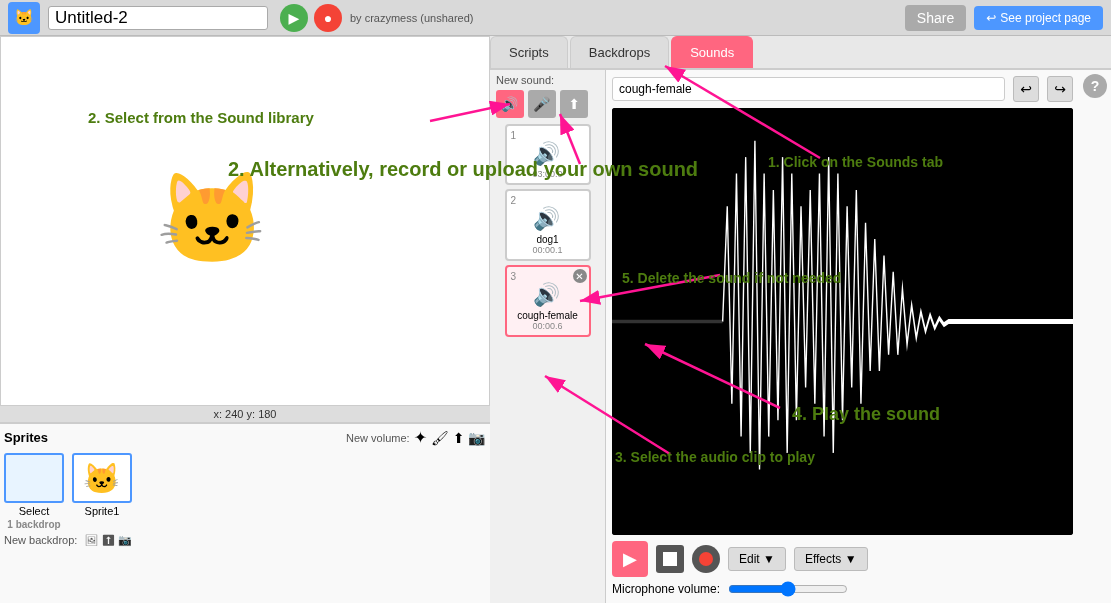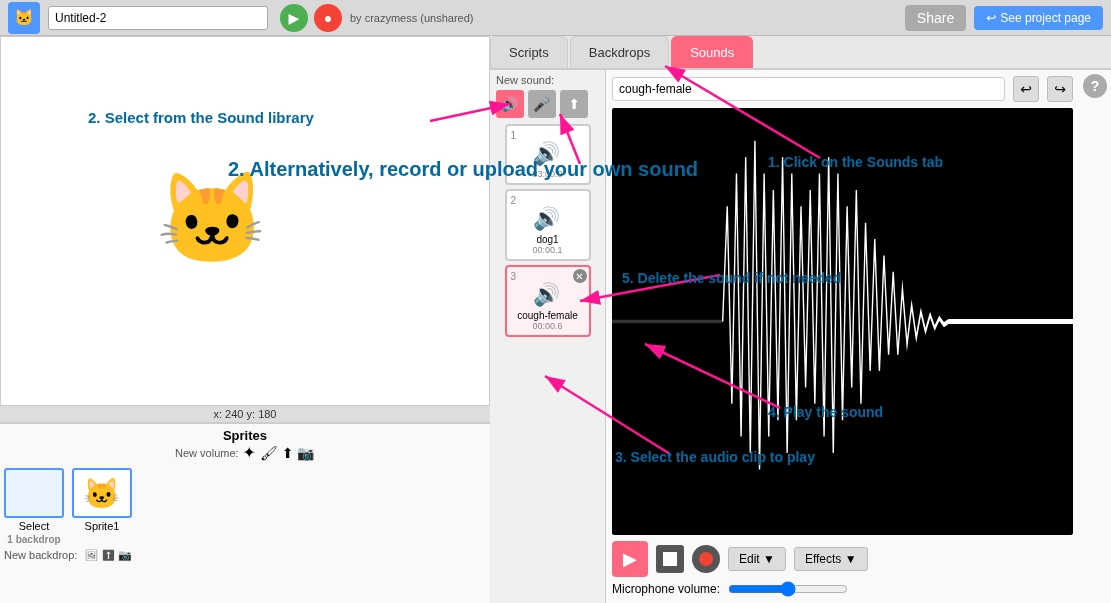--- a/index.html
+++ b/index.html
@@ -1,41 +1,41 @@
 <!DOCTYPE html>
 <html><head>
   <meta charset="utf-8">
   <style>
     * { box-sizing: border-box; margin: 0; padding: 0; }
     body { font-family: Arial, sans-serif; font-size: 12px; background: #e0e0e0; width: 1111px; height: 603px; overflow: hidden; }
 
     
     #top-bar { display: flex; align-items: center; height: 36px; background: #d9d9d9; border-bottom: 1px solid #bbb; padding: 0 8px; gap: 8px; }
     #project-icon { width: 32px; height: 32px; background: #4d97ff; border-radius: 4px; display: flex; align-items: center; justify-content: center; color: white; font-size: 16px; }
-    #project-title-input { width: 220px; height: 24px; border: 1px solid #aaa; border-radius: 3px; padding: 0 6px; font-size: 12px; }
+    #project-title-input { width: 220px; height: 24px; border: 1px solid #aaa; border-radius: 3px; padding: 0 6px; font-size: 17px; }
     #top-controls { display: flex; gap: 6px; margin-left: 4px; }
     .ctrl-btn { width: 28px; height: 28px; border-radius: 50%; border: none; cursor: pointer; font-size: 14px; display: flex; align-items: center; justify-content: center; }
     #green-flag { background: #4caf50; color: white; }
     #stop-btn { background: #f44336; color: white; }
     #top-right { margin-left: auto; display: flex; gap: 8px; align-items: center; }
     #share-btn { background: #aaa; color: white; border: none; border-radius: 4px; padding: 5px 12px; cursor: pointer; font-size: 14px; }
     #see-project-btn { background: #4d97ff; color: white; border: none; border-radius: 4px; padding: 5px 12px; cursor: pointer; font-size: 12px; display: flex; align-items: center; gap: 4px; }
     #username { font-size: 11px; color: #555; }
 
     
     #main { display: flex; height: calc(603px - 36px); }
 
     
     #stage-area { width: 490px; flex-shrink: 0; background: #f0f0f0; display: flex; flex-direction: column; }
     #stage { width: 490px; height: 370px; background: white; border: 1px solid #ccc; position: relative; overflow: hidden; }
     #coords { background: #ddd; padding: 2px 8px; font-size: 11px; color: #333; text-align: center; }
 
     
     #sprites-panel { flex: 1; background: #f9f9f9; border-top: 2px solid #ccc; padding: 4px; }
-    #sprites-header { display: flex; justify-content: space-between; align-items: center; margin-bottom: 6px; flex-direction: column; }
+    #sprites-header { display: flex; justify-content: space-between; align-items: center; margin-bottom: 6px; }
     #sprites-title { font-weight: bold; font-size: 13px; }
     #stage-sprite-row { display: flex; gap: 8px; }
     .sprite-thumb { width: 60px; text-align: center; cursor: pointer; }
     .sprite-thumb-img { width: 60px; height: 50px; background: #e8f4ff; border: 2px solid #4d97ff; border-radius: 3px; display: flex; align-items: center; justify-content: center; font-size: 11px; color: #555; }
     .sprite-thumb-label { font-size: 11px; margin-top: 2px; }
     #new-backdrop { font-size: 11px; color: #555; margin-top: 4px; }
 
     
     #editor { flex: 1; background: #f9f9f9; display: flex; flex-direction: column; }
     #tabs { display: flex; border-bottom: 2px solid #ccc; background: #e8e8e8; }
@@ -71,21 +71,21 @@
     #record-btn { width: 28px; height: 28px; background: #555; border: none; border-radius: 50%; cursor: pointer; display: flex; align-items: center; justify-content: center; }
     .rec-dot { width: 14px; height: 14px; background: #f44336; border-radius: 50%; }
     .stop-sq { width: 14px; height: 14px; background: white; }
     #edit-btn { background: #ddd; border: 1px solid #bbb; border-radius: 3px; padding: 4px 10px; cursor: pointer; font-size: 12px; }
     #effects-btn { background: #ddd; border: 1px solid #bbb; border-radius: 3px; padding: 4px 10px; cursor: pointer; font-size: 12px; }
     #mic-row { display: flex; align-items: center; gap: 8px; margin-top: 4px; font-size: 12px; }
     #mic-slider { flex: 1; max-width: 120px; }
 
     
     #annotations { position: absolute; top: 36px; left: 0; width: 1111px; height: 567px; pointer-events: none; z-index: 100; }
-    .ann { position: absolute; color: #0369a1; font-weight: bold; font-size: 15px; }
+    .ann { position: absolute; color: #4d7c0f; font-weight: bold; font-size: 15px; }
 
     #help-btn { position: absolute; right: 0; top: 0; width: 24px; height: 24px; background: #aaa; color: white; border-radius: 50%; display: flex; align-items: center; justify-content: center; font-size: 14px; font-weight: bold; cursor: pointer; margin: 6px; }
   </style>
 </head>
 <body>
 
 <div id="top-bar">
   <div id="project-icon">🐱</div>
   <input id="project-title-input" type="text" value="Untitled-2" style="">
   <div id="top-controls">
@@ -263,21 +263,21 @@
   </div>
 
   <div class="ann" style="left:768px; top:118px; font-size:14px;">
     1. Click on the Sounds tab
   </div>
 
   <div class="ann" style="left:622px; top:234px; font-size:14px;">
     5. Delete the sound if not needed
   </div>
 
-  <div class="ann" style="left:740px; top:368px; font-size:14px;padding-left:28px;">
+  <div class="ann" style="left:764px; top:368px; font-size:18px;padding-left:28px;">
     4. Play the sound
   </div>
 
   <div class="ann" style="left:615px; top:413px; font-size:14px;">
     3. Select the audio clip to play
   </div>
 
 </div>
 
 </body></html>

